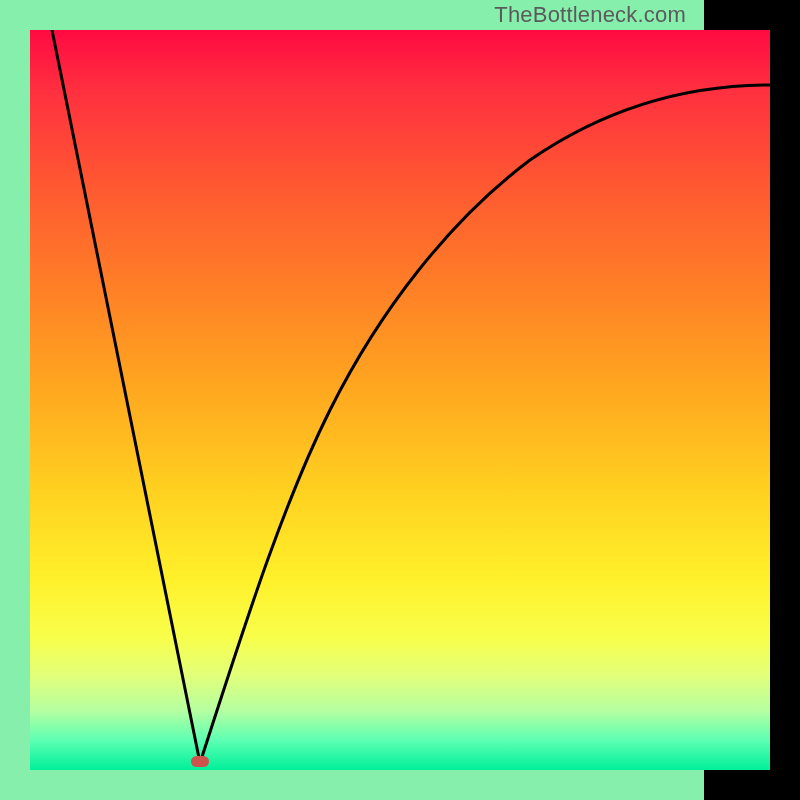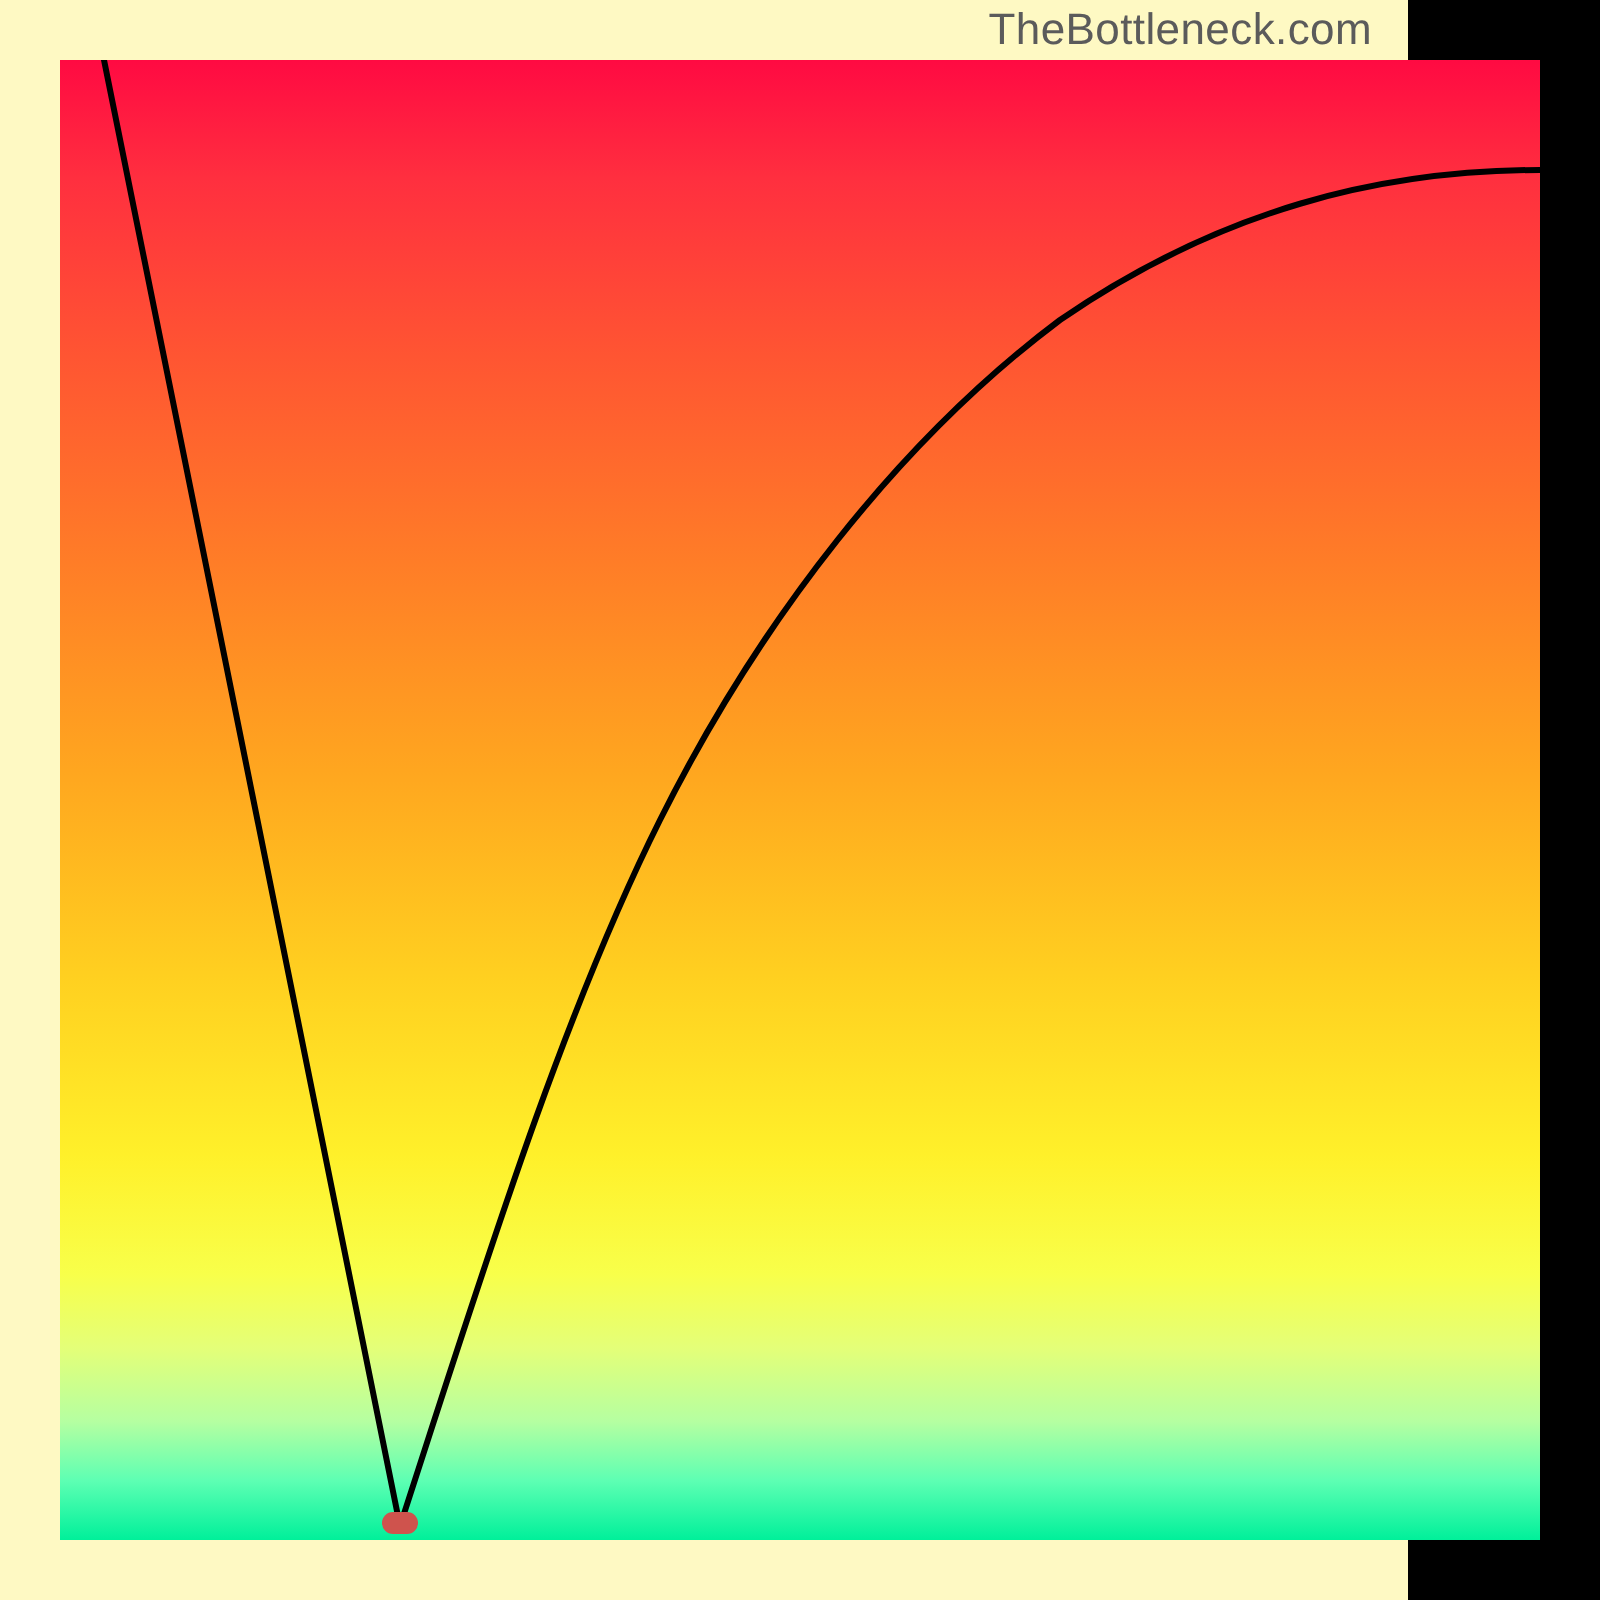--- a/index.html
+++ b/index.html
@@ -8,21 +8,21 @@
     width: 800px;
     height: 800px;
     background: #000;
     overflow: hidden;
     font-family: Arial, Helvetica, sans-serif;
   }
   .frame {
     position: relative;
     width: 704px;
     height: 800px;
-    background: #fef9c3;
+    background: #86efac;
   }
   .watermark {
     position: absolute;
     top: 2px;
     right: 18px;
     color: #5b5b5b;
     font-size: 22px;
     font-weight: 400;
     letter-spacing: 0.2px;
     z-index: 3;

